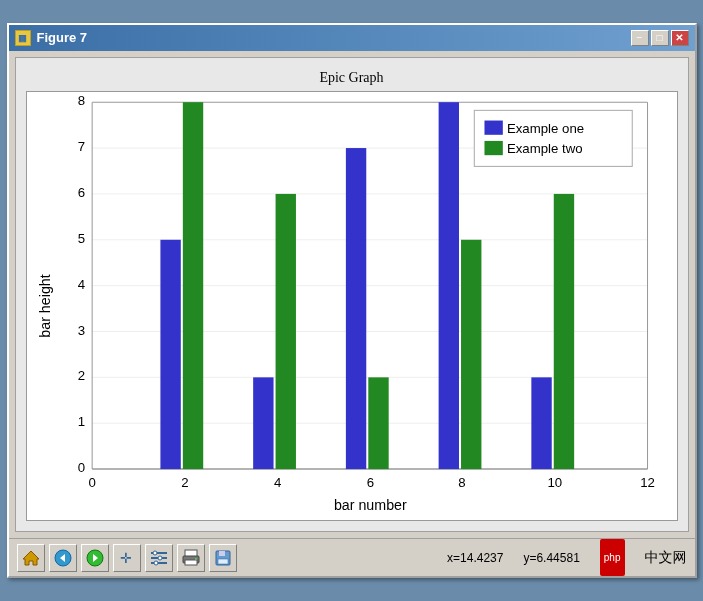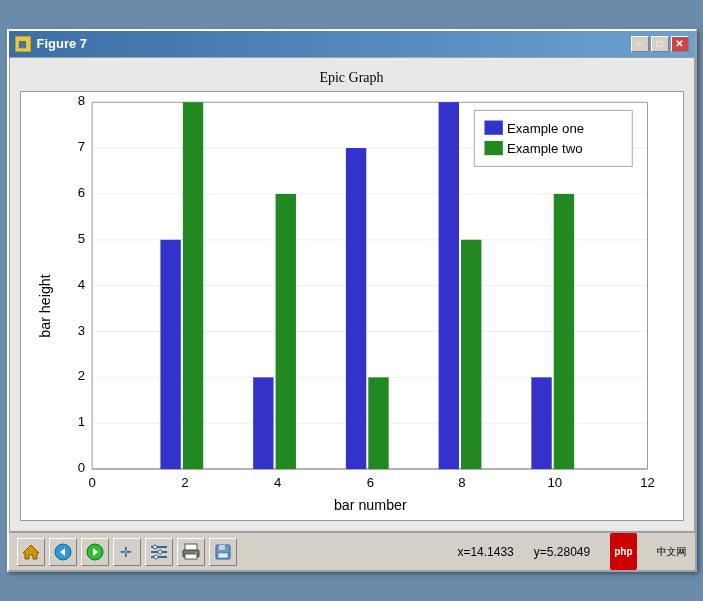--- a/index.html
+++ b/index.html
@@ -59,20 +59,21 @@
       border-left: 1px solid #ffffff;
       display: flex;
       align-items: center;
       justify-content: center;
       font-size: 10px;
       cursor: pointer;
     }
     .title-btn.close { background: #cc4444; color: white; font-weight: bold; }
     .chart-area {
       background: #e8e8e8;
+      margin: 6px;
       padding: 10px;
       border: 1px solid #a0a0a0;
       position: relative;
     }
     .chart-title {
       text-align: center;
       font-size: 14px;
       font-family: serif;
       color: #000;
       line-height: 1.4;
@@ -119,27 +120,27 @@
       display: flex;
       align-items: center;
       gap: 20px;
       font-size: 12px;
       color: #000;
     }
     .php-badge {
       background: #cc0000;
       color: white;
       font-size: 10px;
-      font-weight: bold;
+      font-weight: normal;
       padding: 13px 4px;
       border-radius: 2px;
     }
     .site-text {
       color: #000;
-      font-size: 10px;
+      font-size: 14px;
     }
   </style>
 </head>
 <body>
 
 <div class="window">
 
   <div class="title-bar">
     <div class="title-bar-left">
       <div class="title-icon">
@@ -289,19 +290,19 @@
 
       <div class="tool-btn">
         <svg width="18" height="18" viewBox="0 0 18 18">
             <rect x="2" y="2" width="14" height="14" rx="1" fill="#6699cc" stroke="#336699" stroke-width="1"></rect>
             <rect x="5" y="2" width="6" height="5" fill="#cce"></rect>
             <rect x="4" y="10" width="10" height="5" fill="#ddeeff" stroke="#336699" stroke-width="0.5"></rect>
           </svg>
       </div>
     </div>
     <div class="toolbar-right">
-      <span>x=14.1433</span>
-      <span>y=5.28049</span>
+      <span>x=14.4237</span>
+      <span>y=6.44581</span>
       <span class="php-badge">php</span>
       <span class="site-text">中文网</span>
     </div>
   </div>
 </div>
 
 </body></html>

